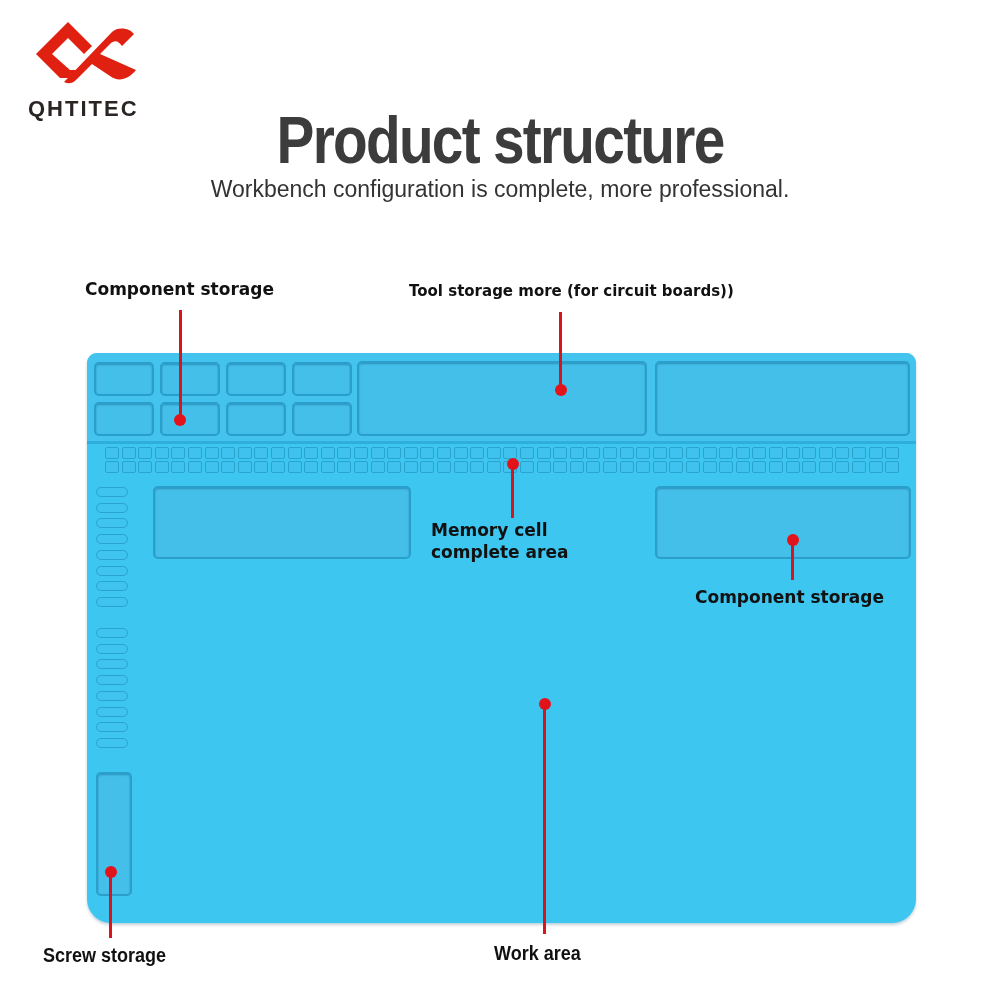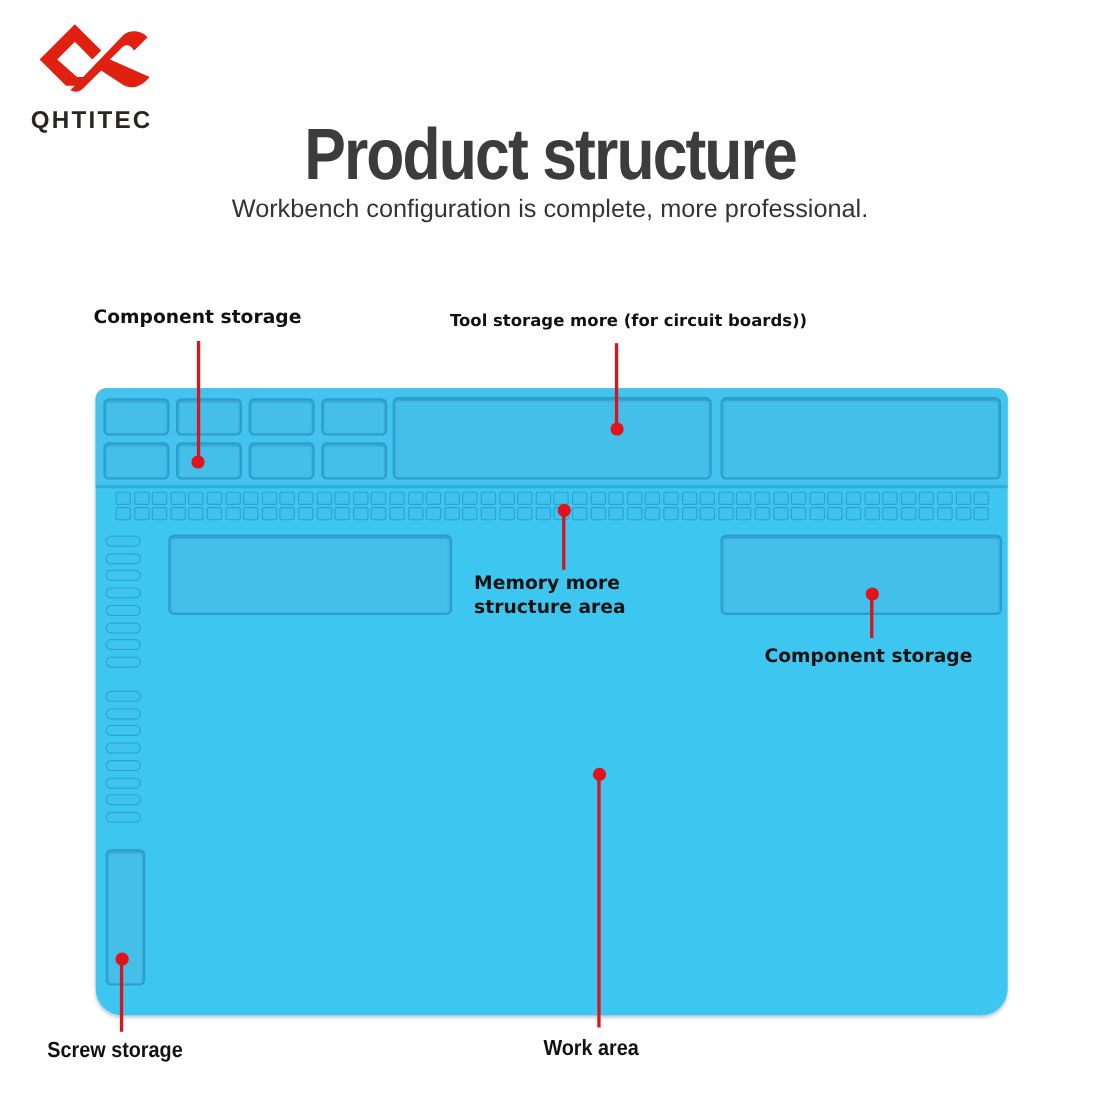--- a/index.html
+++ b/index.html
@@ -184,18 +184,18 @@
 
 <div class="pin-dot" style="left:787px;top:534px;"></div>
 <div class="pin-line" style="left:791px;top:542px;height:38px;"></div>
 
 <div class="pin-dot" style="left:539px;top:698px;"></div>
 <div class="pin-line" style="left:543px;top:706px;height:228px;"></div>
 
 <div class="pin-dot" style="left:105px;top:866px;"></div>
 <div class="pin-line" style="left:109px;top:874px;height:64px;"></div>
 
-<div class="abs label" style="left:431px;top:520px;">Memory more</div>
-<div class="abs label" style="left:431px;top:542px;">structure area</div>
+<div class="abs label" style="left:431px;top:520px;">Memory cell</div>
+<div class="abs label" style="left:431px;top:542px;">complete area</div>
 <div class="abs label" style="left:695px;top:587px;">Component storage</div>
 
 <div class="abs label cond" style="left:43px;top:944px;">Screw storage</div>
 <div class="abs label cond" style="left:494px;top:942px;">Work area</div>
 
 </body></html>

